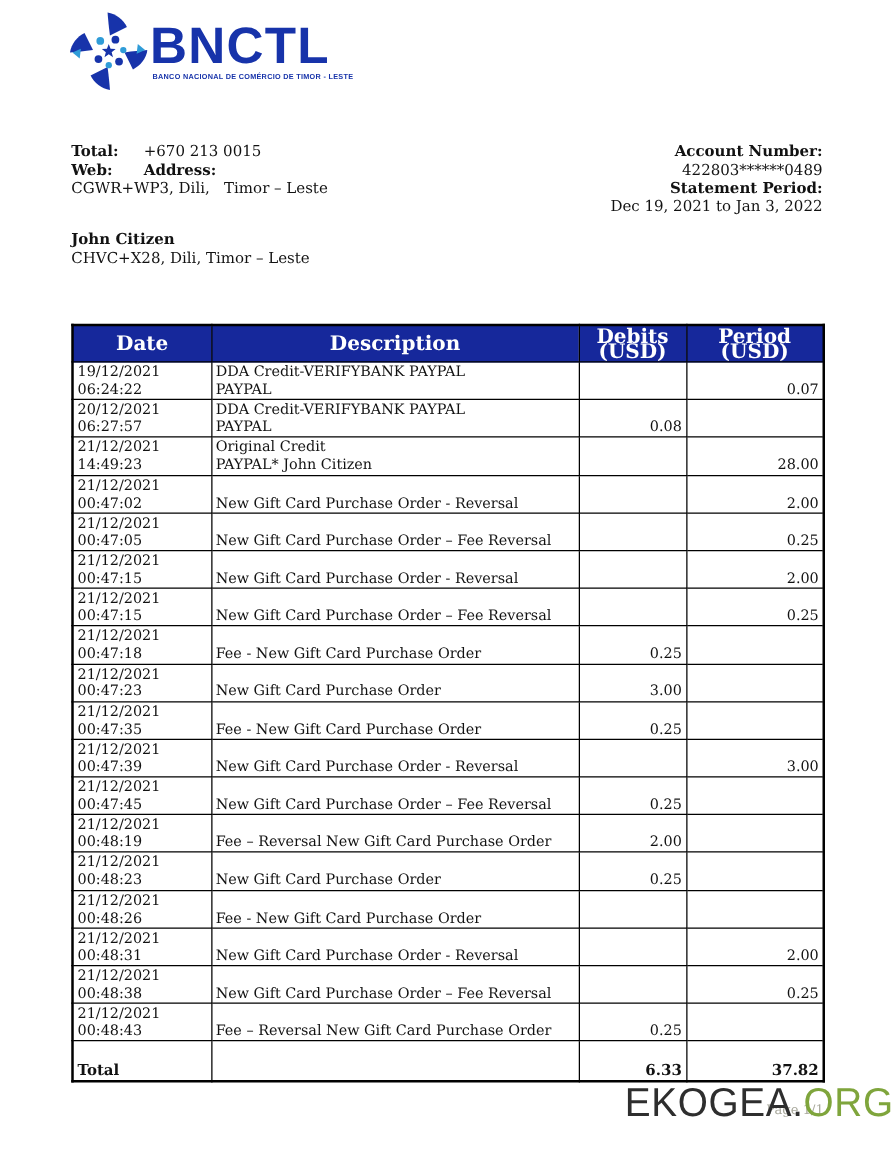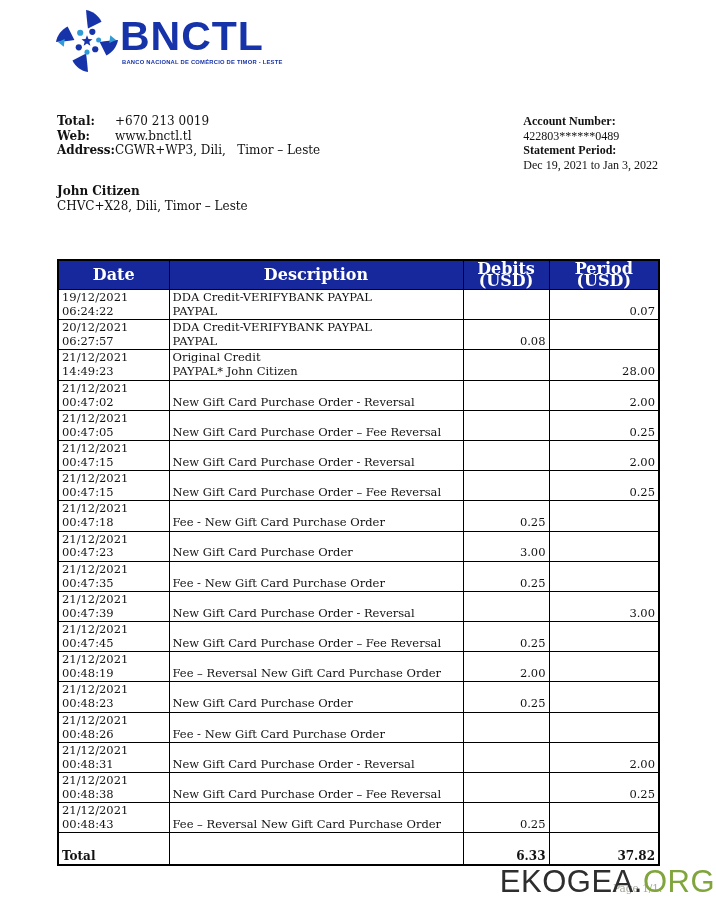--- a/index.html
+++ b/index.html
@@ -18,21 +18,21 @@
   .brand-tagline {
     font-family:"Liberation Sans", sans-serif; font-weight:bold;
     font-size:5.8px; color:#1733AA; letter-spacing:0.24px; margin-top:3px; margin-left:2px;
   }
   
   .info { position:absolute; top:114px; left:57px; width:601px; display:flex; justify-content:space-between; font-size:12px; }
   .cs-heading { font-weight:bold; line-height:14.6px; }
   .cs-grid { display:grid; grid-template-columns:58px auto; line-height:14.6px; }
   .cs-label { font-weight:bold; }
   .cs-value { white-space:pre; }
-  .acct { line-height:14.6px;font-family:Liberation Serif, serif; }
+  .acct { text-align:right; line-height:14.6px; }
   .acct .b { font-weight:bold; }
   
   .customer { position:absolute; top:184px; left:57px; font-size:12px; line-height:14.8px; }
   .customer .name { font-weight:bold; }
   
   table.stmt {
     position:absolute; top:259px; left:57px; width:601px;
     border-collapse:collapse; table-layout:fixed; border:2px solid #000;
     font-size:11.5px;
   }
@@ -84,23 +84,22 @@
     <div class="brand-textwrap">
       <div class="brand-name">BNCTL</div>
       <div class="brand-tagline">BANCO NACIONAL DE COMÉRCIO DE TIMOR - LESTE</div>
     </div>
   </header>
 
   <section class="info">
     <div>
       <div class="cs-grid">
         <span class="cs-label">Total:</span>
-        <span class="cs-value">+670 213 0019</span>
+        <span class="cs-value">+670 213 0015</span>
         <span class="cs-label">Web:</span>
-        <span class="cs-value">www.bnctl.tl</span>
         <span class="cs-label">Address:</span>
         <span class="cs-value">CGWR+WP3, Dili,   Timor – Leste</span>
       </div>
     </div>
     <div class="acct">
       <div class="b">Account Number:</div>
       <div>422803******0489</div>
       <div class="b">Statement Period:</div>
       <div>Dec 19, 2021 to Jan 3, 2022</div>
     </div>

